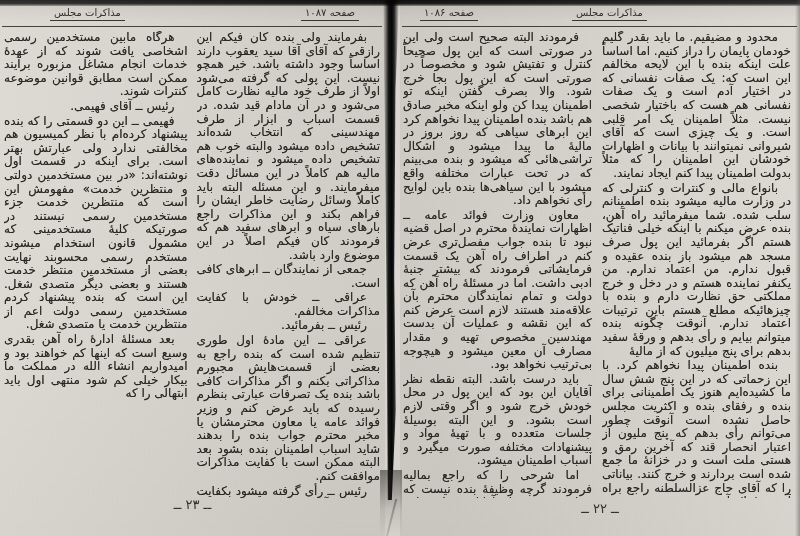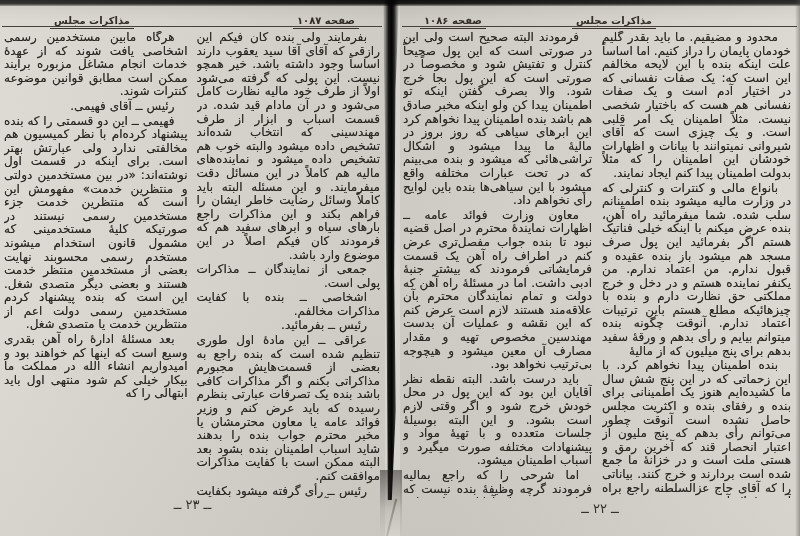--- a/index.html
+++ b/index.html
@@ -20,22 +20,22 @@
   .gutter-fade{position:absolute;left:380px;top:470px;width:22px;height:66px;
     background:linear-gradient(180deg,rgba(30,28,25,.5),rgba(90,86,80,.15) 60%,transparent);}
   .crease{position:absolute;left:388px;top:498px;width:2px;height:60px;
     background:linear-gradient(180deg,rgba(70,66,60,.5),transparent);transform:rotate(14deg);}
 
   .page{position:absolute;top:0;height:536px;}
   .page-left{left:0;width:385px;background:linear-gradient(100deg,rgba(255,255,255,.12),rgba(0,0,0,.05) 90%);}
   .page-right{left:400px;width:400px;background:linear-gradient(260deg,rgba(255,255,255,.10),rgba(0,0,0,.06) 92%);}
 
   .hdr{position:absolute;top:7px;left:0;right:0;height:18px;font-size:10px;direction:rtl;}
-  .hdr span{position:absolute;top:0;padding:8px 4px 2px 4px;border-bottom:1px solid #3a352f;
-    white-space:nowrap;color:#332e28;font-weight:bold;}
+  .hdr span{position:absolute;top:0;padding:0 4px 2px 4px;border-bottom:1px solid #3a352f;
+    white-space:nowrap;color:#332e28;}
   .page-left .hdr .t{left:50px;}
   .page-left .hdr .n{right:26px;margin-left:42px;}
   .page-right .hdr .n{left:20px;}
   .page-right .hdr .t{left:172px;}
   .hdr-rule{position:absolute;top:26px;left:2px;right:3px;height:1px;background:#46413a;}
 
   .cols{position:absolute;top:31px;bottom:38px;display:flex;direction:rtl;}
   .page-left  .cols{left:4px;right:5px;gap:9px;}
   .page-right .cols{left:3px;right:9px;gap:10px;}
   .col{flex:1 1 0;overflow:hidden;direction:rtl;font-size:12px;line-height:13.6px;
@@ -56,22 +56,22 @@
 
   <div class="page page-left">
     <div class="hdr">
       <span class="t">مذاکرات مجلس</span>
       <span class="n">صفحه ۱۰۸۷</span>
     </div>
     <div class="hdr-rule"></div>
     <div class="cols">
       <div class="col">
           <div class="para">بفرمایند ولی بنده کان فیکم این رازقی که آقای آقا سید یعقوب دارند اساساً وجود داشته باشد. خیر همچو نیست. این پولی که گرفته می‌شود اولاً از طرف خود مالیه نظارت کامل می‌شود و در آن مادام قید شده. در قسمت اسباب و ابزار از طرف مهندسینی که انتخاب شده‌اند تشخیص داده میشود والبته خوب هم تشخیص داده میشود و نماینده‌های مالیه هم کاملاً در این مسائل دقت میفرمایند. و این مسئله البته باید کاملاً وسائل رضایت خاطر ایشان را فراهم بکند و این مذاکرات راجع بارهای سیاه و ابرهای سفید هم که فرمودند کان فیکم اصلاً در این موضوع وارد باشد.</div>
-          <div class="para">جمعی از نمایندگان ــ مذاکرات پولی است.</div>
-          <div class="para">اشخاصی ــ بنده با کفایت مذاکرات مخالفم.</div>
+          <div class="para">جمعی از نمایندگان ــ ابرهای کافی است.</div>
+          <div class="para">عراقی ــ خودش با کفایت مذاکرات مخالفم.</div>
           <div class="para">رئیس ــ بفرمائید.</div>
           <div class="para">عراقی ــ این مادهٔ اول طوری تنظیم شده است که بنده راجع به بعضی از قسمت‌هایش مجبورم مذاکراتی بکنم و اگر مذاکرات کافی باشد بنده یک تصرفات عبارتی بنظرم رسیده که باید عرض کنم و وزیر فوائد عامه یا معاون محترمشان یا مخبر محترم جواب بنده را بدهند شاید اسباب اطمینان بنده بشود بعد البته ممکن است با کفایت مذاکرات موافقت کنم.</div>
           <div class="para">رئیس ــ رأی گرفته میشود بکفایت مذاکرات. آقایانیکه مذاکرات را کافی میدانند قیام فرمایند.</div>
           <div class="para">خودش ــ اکثریت است. پیشنهاد آقای فهیمی.</div>
           <div class="para center">( بشرح ذیل قرائت شد )</div>
         </div>
       <div class="col">
           <div class="para">هرگاه مابین مستخدمین رسمی اشخاصی یافت شوند که از عهدهٔ خدمات انجام مشاغل مزبوره برآیند ممکن است مطابق قوانین موضوعه کنترات شوند.</div>
           <div class="para">رئیس ــ آقای فهیمی.</div>
           <div class="para">فهیمی ــ این دو قسمتی را که بنده پیشنهاد کرده‌ام با نظر کمیسیون هم مخالفتی ندارد ولی عبارتش بهتر است. برای اینکه در قسمت اول نوشته‌اند: «در بین مستخدمین دولتی و منتظرین خدمت» مفهومش این است که منتظرین خدمت جزء مستخدمین رسمی نیستند در صورتیکه کلیهٔ مستخدمینی که مشمول قانون استخدام میشوند مستخدم رسمی محسوبند نهایت بعضی از مستخدمین منتظر خدمت هستند و بعضی دیگر متصدی شغل. این است که بنده پیشنهاد کردم مستخدمین رسمی دولت اعم از منتظرین خدمت یا متصدی شغل.</div>

